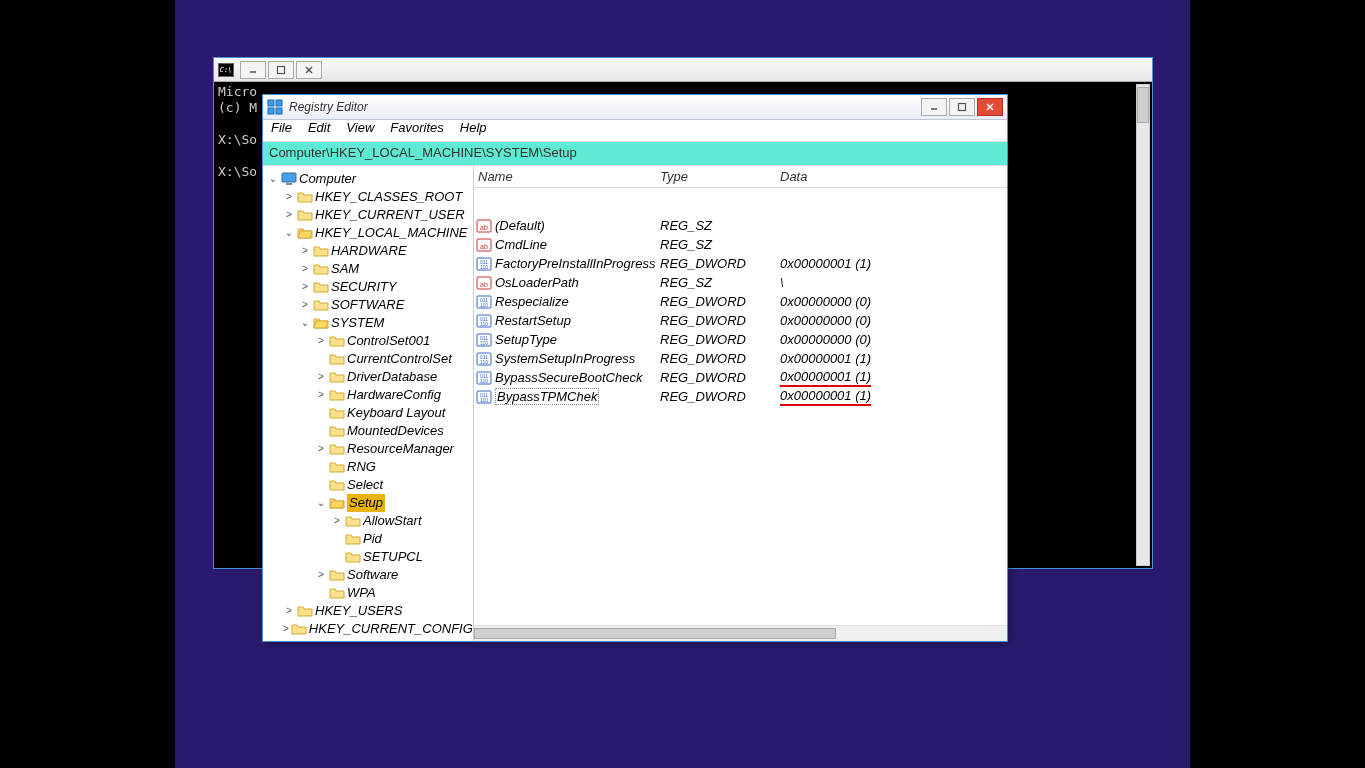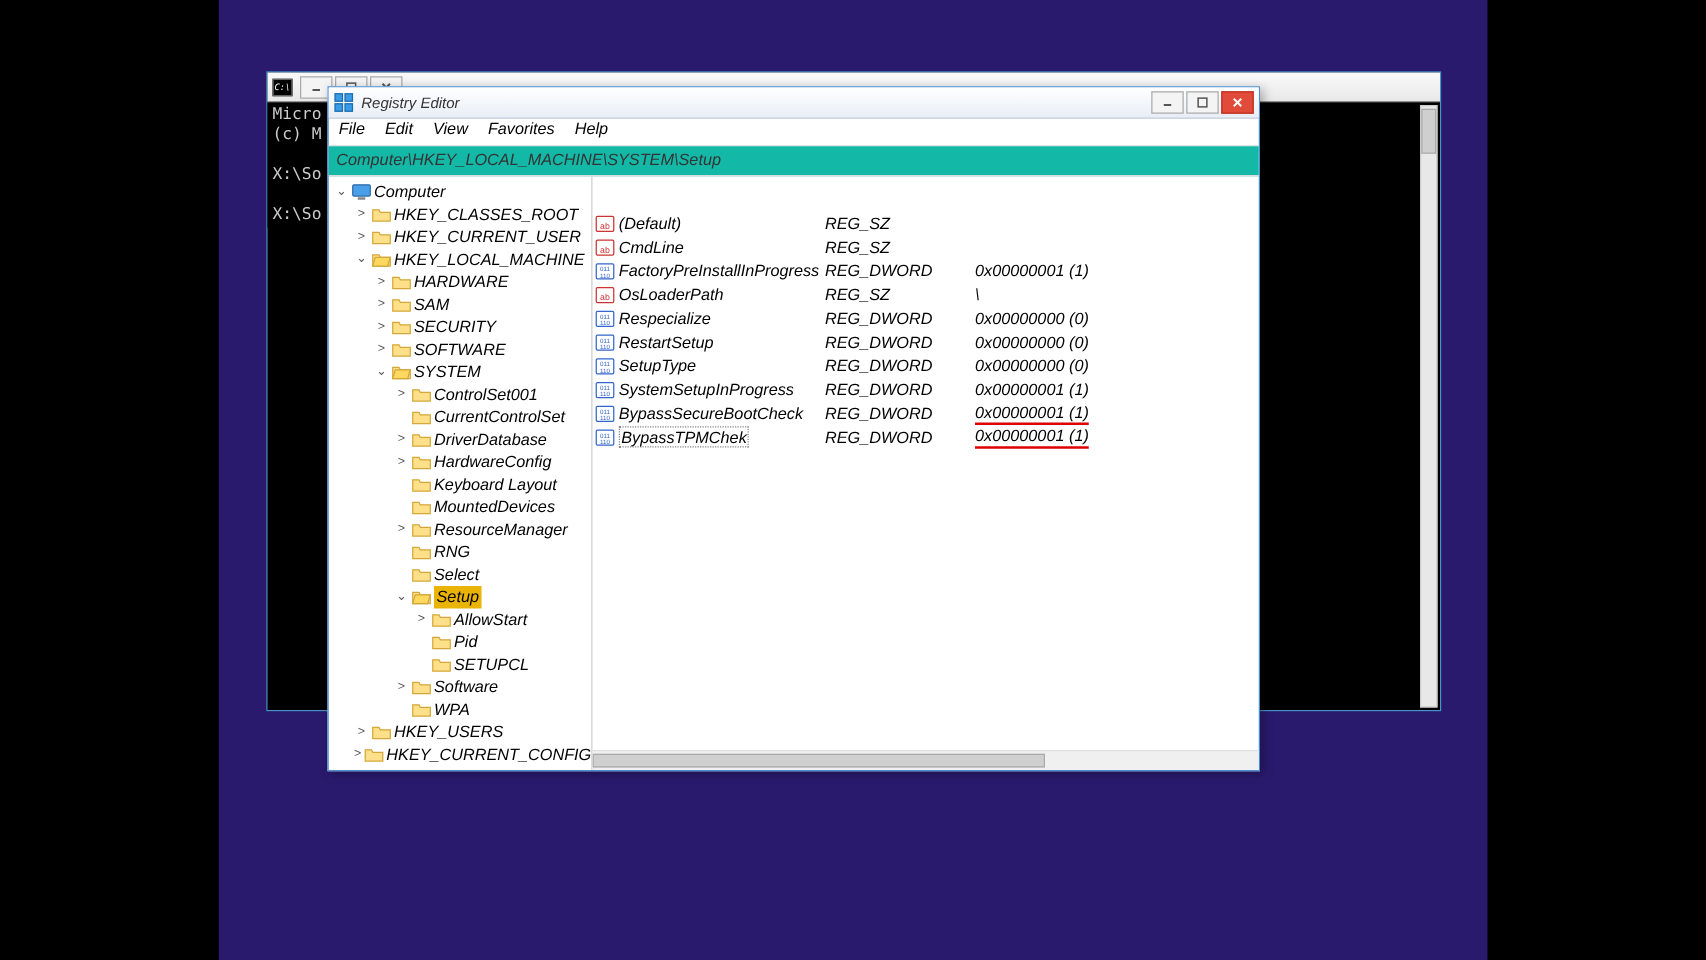--- a/index.html
+++ b/index.html
@@ -8,29 +8,29 @@
   .cmd-window { position: absolute; left: 213px; top: 57px; width: 940px; height: 512px; background: #000; border: 1px solid #4a8fd4; }
   .cmd-titlebar { height: 24px; background: linear-gradient(#fafafa,#e8e8e8); border-bottom: 1px solid #b0b0b0; display: flex; align-items: center; padding: 0 4px; font-size: 12px; font-style: italic; color: #777; }
   .cmd-icon { width: 16px; height: 14px; background: #000; border: 1px solid #666; margin-right: 6px; display: flex; align-items: center; justify-content: center; color:#fff; font-size:7px; font-family:monospace;}
   .cmd-title { flex: 1; }
   .winbtns { display: flex; gap: 2px; }
   .winbtn { width: 26px; height: 18px; border: 1px solid #aaa; background: #f4f4f4; display: flex; align-items: center; justify-content: center; font-size: 10px; cursor: pointer; }
   .winbtn.close { background: #f4f4f4; }
   .cmd-body { background:#000; color:#ccc; font-family: Consolas, monospace; font-size: 13px; padding: 2px 4px; line-height: 16px; white-space: pre; }
   .cmd-scroll { position:absolute; right:2px; top:26px; bottom:2px; width:14px; background:#e8e8e8; border:1px solid #ccc;}
   .cmd-thumb { position:absolute; top:2px; width:100%; height:36px; background:#cfcfcf; border:1px solid #aaa;}
-  .reg-window { position: absolute; left: 262px; top: 69px; width: 746px; height: 548px; background: #fff; border: 1px solid #4a8fd4; box-shadow: 2px 2px 8px rgba(0,0,0,.3); display:flex; flex-direction:column; }
+  .reg-window { position: absolute; left: 262px; top: 94px; width: 746px; height: 548px; background: #fff; border: 1px solid #4a8fd4; box-shadow: 2px 2px 8px rgba(0,0,0,.3); display:flex; flex-direction:column; }
   .reg-titlebar { height: 25px; background: linear-gradient(#fff,#e8eef6); border-bottom: 1px solid #c0c8d8; display: flex; align-items: center; padding: 0 4px; font-size: 12px; font-style: italic; color: #333; }
   .reg-icon { width: 16px; height: 16px; margin-right: 6px; display:inline-flex; align-items:center; justify-content:center;}
   .reg-icon svg { width:16px; height:16px; }
   .reg-title { flex: 1; }
   .reg-close { background:#e04b3a; color:#fff; border-color:#c03020;}
   .menubar { height: 22px; display: flex; padding: 0 8px; gap: 16px; font-size: 13px; font-style: italic; border-bottom: 1px solid #e0e0e0; }
   .menuitem { cursor:pointer; }
-  .addrbar { height: 24px; border-bottom: 1px solid #dcdcdc; padding: 3px 6px; font-size: 13px; font-style: italic; color:#333; background:#14b8a6;}
+  .addrbar { height: 24px; border-bottom: 1px solid #dcdcdc; padding: 3px 6px; font-size: 13px; color:#333; background:#5eead4;}
   .reg-body { flex:1; display: flex; min-height:0;}
   .tree { width: 211px; border-right: 1px solid #d0d0d0; padding: 4px 2px; font-size: 13px; font-style: italic; overflow:auto; }
   .tree ul { list-style: none; padding-left: 16px; }
   .tree > ul { padding-left: 2px; }
   .tree li { white-space: nowrap; line-height: 18px; }
   .node { display:flex; align-items:center; gap:2px; cursor:pointer;}
   .exp { width:12px; display:inline-block; text-align:center; color:#555; font-style:normal; font-size:10px;}
   .fld { width:16px; height:14px; display:inline-flex; align-items:center; justify-content:center;}
   .fld svg{width:16px;height:14px;}
   .sel { background:#eab308; padding:0 2px;}
@@ -425,20 +425,25 @@
                     </svg>
                   </span>
                   <span class="">HKEY_CURRENT_CONFIG</span>
                 </div>
               </li>
             </ul>
           </li>
         </ul>
     </div>
     <div class="list">
+      <div class="listhead">
+        <div class="col name">Name</div>
+        <div class="col type">Type</div>
+        <div class="col data">Data</div>
+      </div>
       <div class="listbody" id="list-body">
           <div class="row ">
     <div class="col name">
               <span class="vicon">
                 <svg viewBox="0 0 16 16">
                   <rect x="1" y="2" width="14" height="12" rx="1" fill="#fff" stroke="#c33"></rect>
                   <text x="8" y="12" font-size="7" text-anchor="middle" fill="#c33" font-style="normal" font-family="Arial">ab</text>
                 </svg>
               </span>
               <span>(Default)</span>

